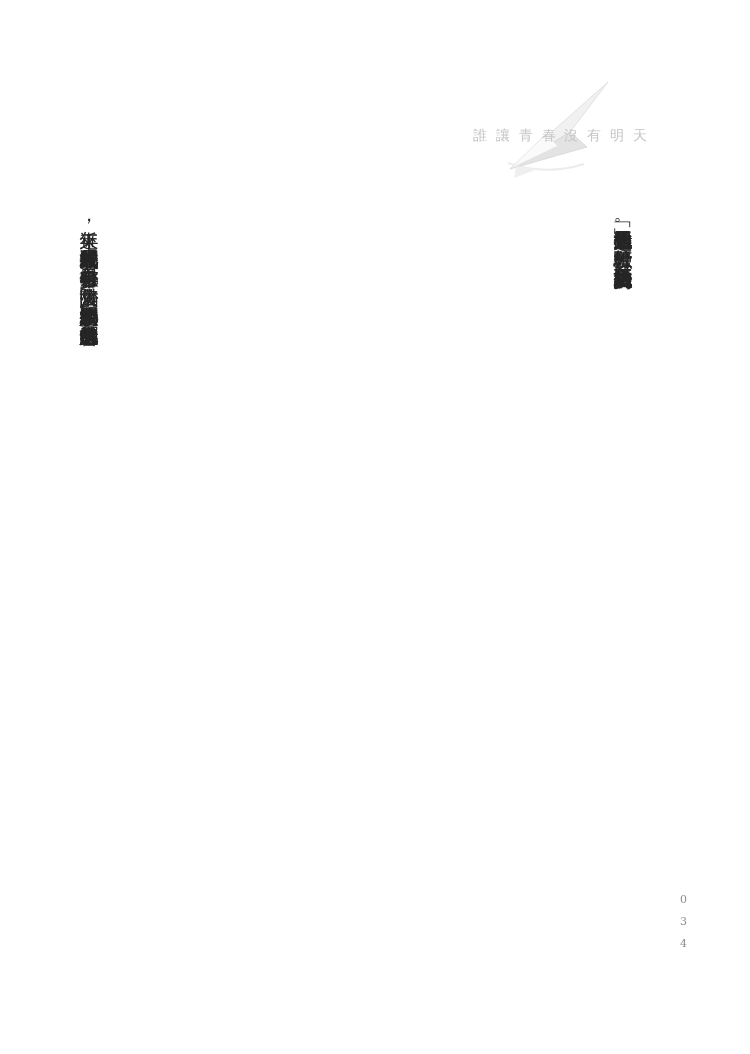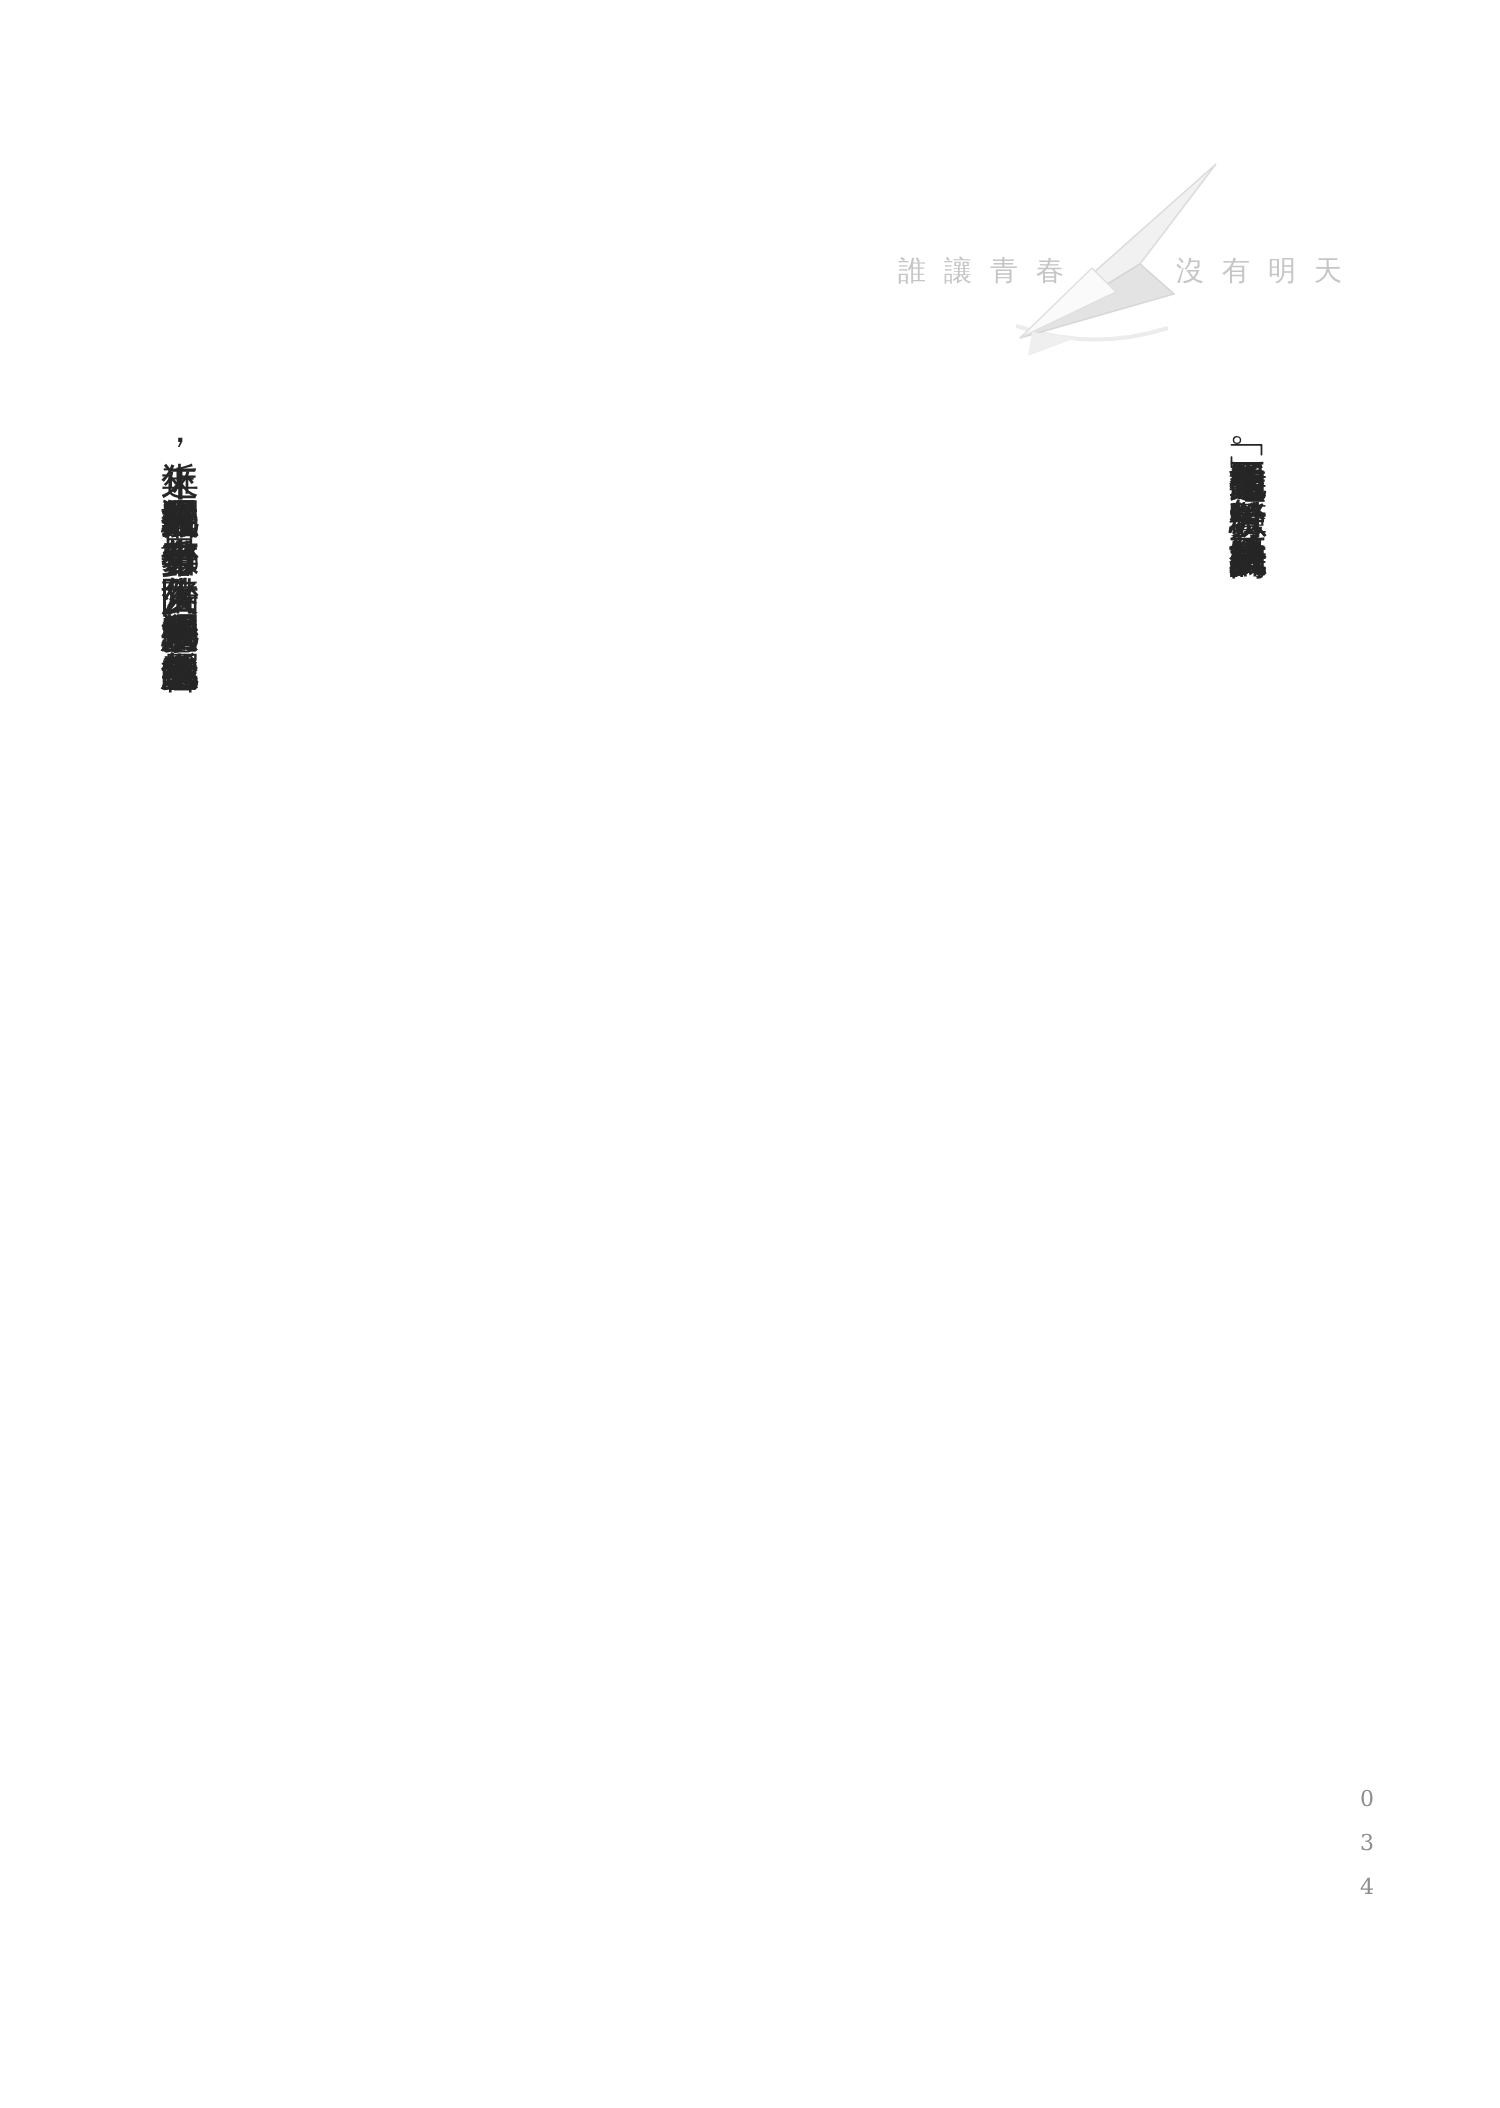--- a/index.html
+++ b/index.html
@@ -18,23 +18,24 @@
   
   .running-header { position: absolute; top: 0; left: 0; width: 750px; height: 190px; }
   .header-title {
     position: absolute;
     top: 127px;
     font-size: 14px;
     letter-spacing: 9px;
     color: #c6c6c6;
     white-space: nowrap;
     z-index: 2;
+    margin-left: 24px;
   }
   .header-title.left  { left: 449px; }
-  .header-title.right { left: 588px; }
+  .header-title.right { left: 540px; }
   .airplane {
     position: absolute;
     left: 486px; top: 76px;
     width: 130px; height: 105px;
     z-index: 1;
   }
 
   
   .content {
     position: absolute;

